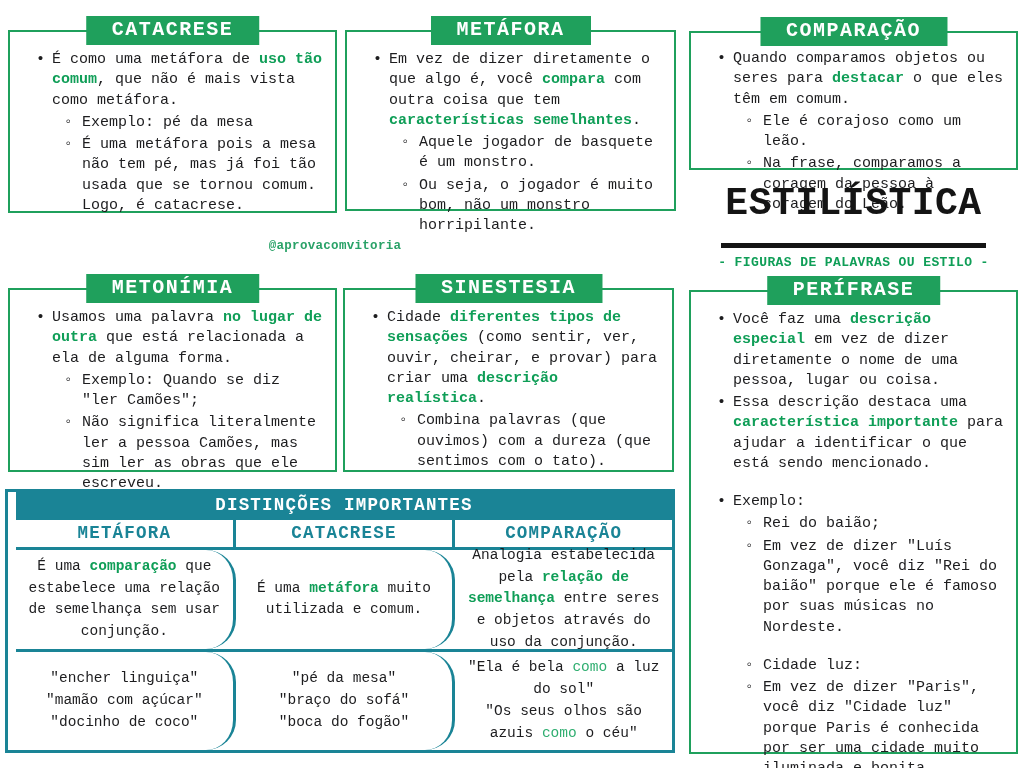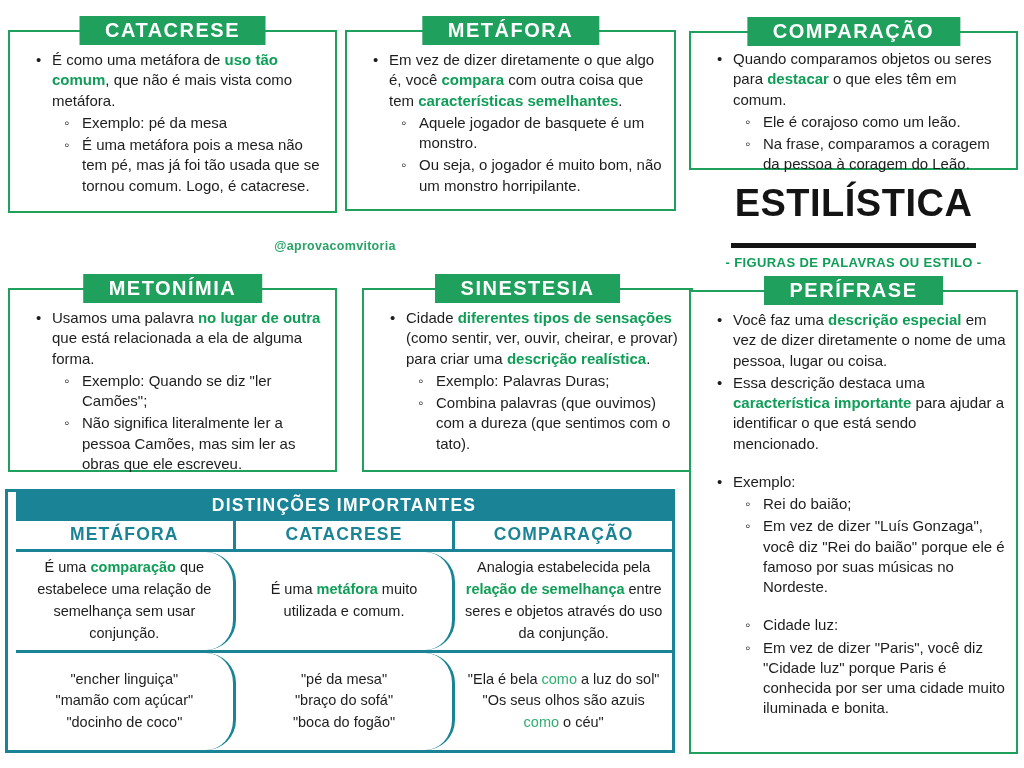--- a/index.html
+++ b/index.html
@@ -8,21 +8,21 @@
     --glight:#2fae70;
     --teal:#1a8496;
     --ink:#1d1d1f;
   }
   *{box-sizing:border-box;}
   html,body{margin:0;padding:0;}
   body{
     width:1024px;height:768px;background:#ffffff;
     font-family:"Liberation Sans", sans-serif;color:var(--ink);
   }
-  .canvas{position:relative;width:1024px;height:768px;background:#fff;overflow:hidden;}
+  .canvas{position:relative;width:1024px;height:768px;background:#fff;overflow:hidden;font-family:Liberation Mono, monospace;}
 
   
   .box{position:absolute;border:2px solid var(--green);background:#fff;}
   .tab{
     position:absolute;top:-16px;left:50%;transform:translateX(-50%);
     background:var(--green);color:#fff;font-weight:bold;font-size:20px;
     letter-spacing:1.5px;padding:3px 26px 4px;white-space:nowrap;line-height:1.1;
   }
   .box-content{padding:18px 10px 8px 16px;font-size:15px;line-height:1.35;}
   .item{position:relative;margin-bottom:2px;}
@@ -112,25 +112,24 @@
 
   <section class="box" style="left:8px;top:288px;width:329px;height:184px;">
     <div class="tab">METONÍMIA</div>
     <div class="box-content">
         <div class="item l1"><span>Usamos uma palavra </span><span class="hl">no lugar de outra</span><span> que está relacionada a ela de alguma forma.</span></div>
         <div class="item l2"><span>Exemplo: Quando se diz "ler Camões";</span></div>
         <div class="item l2"><span>Não significa literalmente ler a pessoa Camões, mas sim ler as obras que ele escreveu.</span></div>
       </div>
   </section>
 
-  <section class="box" style="left:362px;top:288px;width:331px;height:184px;">
+  <section class="box" style="left:343px;top:288px;width:331px;height:184px;">
     <div class="tab">SINESTESIA</div>
     <div class="box-content">
         <div class="item l1"><span>Cidade </span><span class="hl">diferentes tipos de sensações</span><span> (como sentir, ver, ouvir, cheirar, e provar) para criar uma </span><span class="hl">descrição realística</span><span>.</span></div>
-        <div class="item l2"><span>Exemplo: Palavras Duras;</span></div>
         <div class="item l2"><span>Combina palavras (que ouvimos) com a dureza (que sentimos com o tato).</span></div>
       </div>
   </section>
 
   <section class="box" style="left:689px;top:290px;width:329px;height:464px;">
     <div class="tab">PERÍFRASE</div>
     <div class="box-content">
         <div class="item l1"><span>Você faz uma </span><span class="hl">descrição especial</span><span> em vez de dizer diretamente o nome de uma pessoa, lugar ou coisa.</span></div>
         <div class="item l1"><span>Essa descrição destaca uma </span><span class="hl">característica importante</span><span> para ajudar a identificar o que está sendo mencionado.</span></div>
         <div class="item l1 gap"><span>Exemplo:</span></div>

